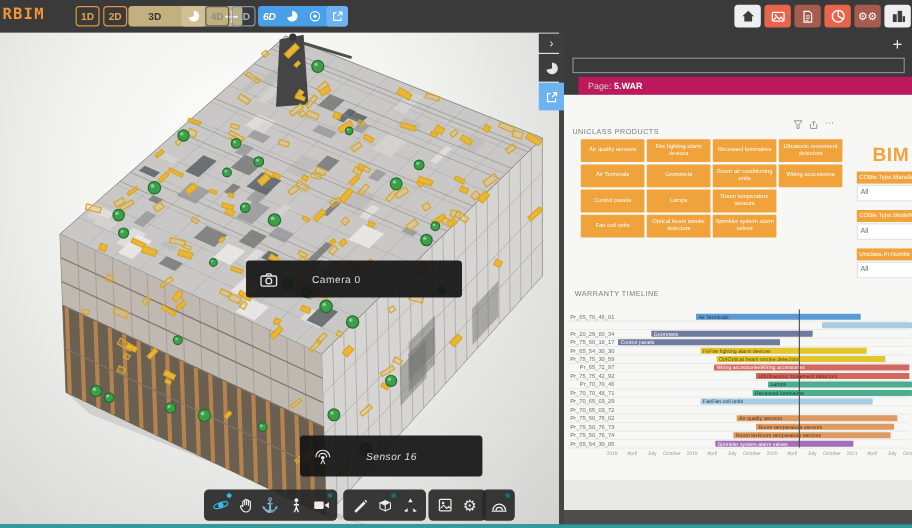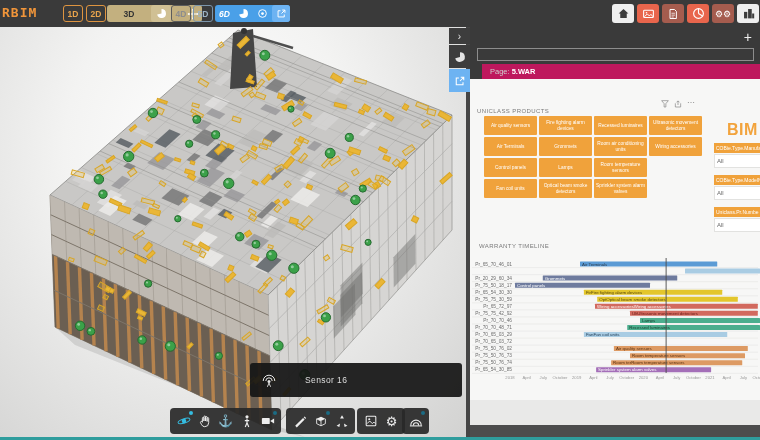--- a/index.html
+++ b/index.html
@@ -28,21 +28,21 @@
   .tb-mut   { background:#a55c4e; }
 
   
   #viewport { left:0; top:27px; width:466px; height:410px;
     background:radial-gradient(ellipse at 45% 30%, #ffffff 0%, #f3f3f2 40%, #dddddc 80%, #d2d2d1 100%); overflow:hidden; }
   #scene { position:absolute; left:0; top:0; }
 
   .tooltip { position:absolute; background:rgba(22,22,22,0.93); border-radius:3px; color:#dfdfdf;
     display:flex; align-items:center; font-size:8.5px; letter-spacing:0.4px; z-index:6; }
   #tt-camera { left:205px; top:190px; width:180px; height:31px; }
-  #tt-sensor { left:250px; top:336px; width:212px; height:34px; }
+  #tt-sensor { left:250px; top:336px; width:152px; height:34px;font-style:italic; }
   .tt-icon { margin-left:11px; width:16px; height:16px; flex:none; }
   .tt-label { margin-left:28px; }
 
   #nav-toolbar { position:absolute; left:0; top:381px; width:466px; height:28px; z-index:7; }
   .tool-group { position:absolute; top:0; height:26px; background:rgba(40,40,40,0.92); border-radius:4px;
     display:flex; align-items:center; padding:0 3px; }
   .tool-btn { width:21px; height:24px; display:flex; align-items:center; justify-content:center; position:relative; cursor:pointer; }
   .tool-btn svg { width:14px; height:14px; }
   .tool-glyph { color:#ededed; font-size:12px; line-height:1; }
   .note-dot { position:absolute; right:1px; top:2px; width:4px; height:4px; border-radius:50%; background:#35bce0; }
@@ -533,20 +533,28 @@
           <circle cx="324.51182821208045" cy="288.9716587200852" r="1.3946346786897628" fill="rgba(255,255,255,0.45)"></circle>
           <circle cx="304.8055506588713" cy="347.6992699075765" r="5.054865146381781" fill="#3ba149" stroke="#256b2f" stroke-width="1"></circle>
           <circle cx="303.28909111495676" cy="346.18281036366193" r="1.5164595439145343" fill="rgba(255,255,255,0.45)"></circle>
           <circle cx="278.2430823313282" cy="318.69634258885634" r="4.92446523969993" fill="#3ba149" stroke="#256b2f" stroke-width="1"></circle>
           <circle cx="276.76574275941823" cy="317.2190030169464" r="1.4773395719099789" fill="rgba(255,255,255,0.45)"></circle>
           <circle cx="368.08676744754945" cy="215.33975166545974" r="3.0697964596096425" fill="#3ba149" stroke="#256b2f" stroke-width="1"></circle>
           <circle cx="367.16582850966654" cy="214.41881272757686" r="0.9209389378828927" fill="rgba(255,255,255,0.45)"></circle>
         </g>
       </svg></div>
 
+  <div id="tt-camera" class="tooltip">
+    <svg class="tt-icon" viewBox="0 0 16 16">
+      <path d="M5.5 5 L6.5 3.2 h3 L10.5 5" fill="none" stroke="#e8e8e8" stroke-width="1.1"></path>
+      <rect x="1.5" y="5" width="13" height="8.5" rx="1.5" fill="none" stroke="#e8e8e8" stroke-width="1.1"></rect>
+      <circle cx="8" cy="9.2" r="2.4" fill="none" stroke="#e8e8e8" stroke-width="1.1"></circle>
+    </svg>
+    <span class="tt-label">Camera 0</span>
+  </div>
 
   <div id="tt-sensor" class="tooltip">
     <svg class="tt-icon" viewBox="0 0 16 16">
       <circle cx="8" cy="9.5" r="1.5" fill="#e8e8e8"></circle>
       <path d="M4.8 9 a3.2 3.2 0 0 1 6.4 0" fill="none" stroke="#e8e8e8" stroke-width="1"></path>
       <path d="M2.2 9 a5.8 5.8 0 0 1 11.6 0" fill="none" stroke="#e8e8e8" stroke-width="1"></path>
       <path d="M8 11 l-1.6 3.8 M8 11 l1.6 3.8" stroke="#e8e8e8" stroke-width="0.9"></path>
     </svg>
     <span class="tt-label">Sensor 16</span>
   </div>

